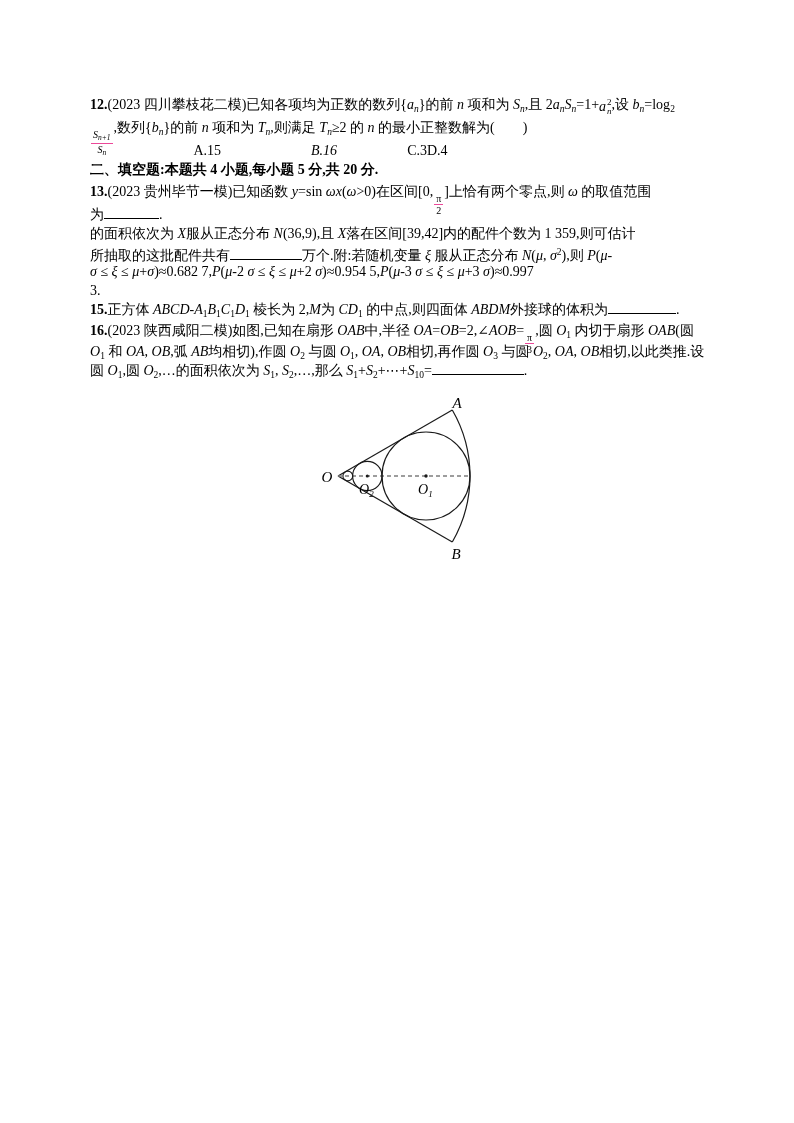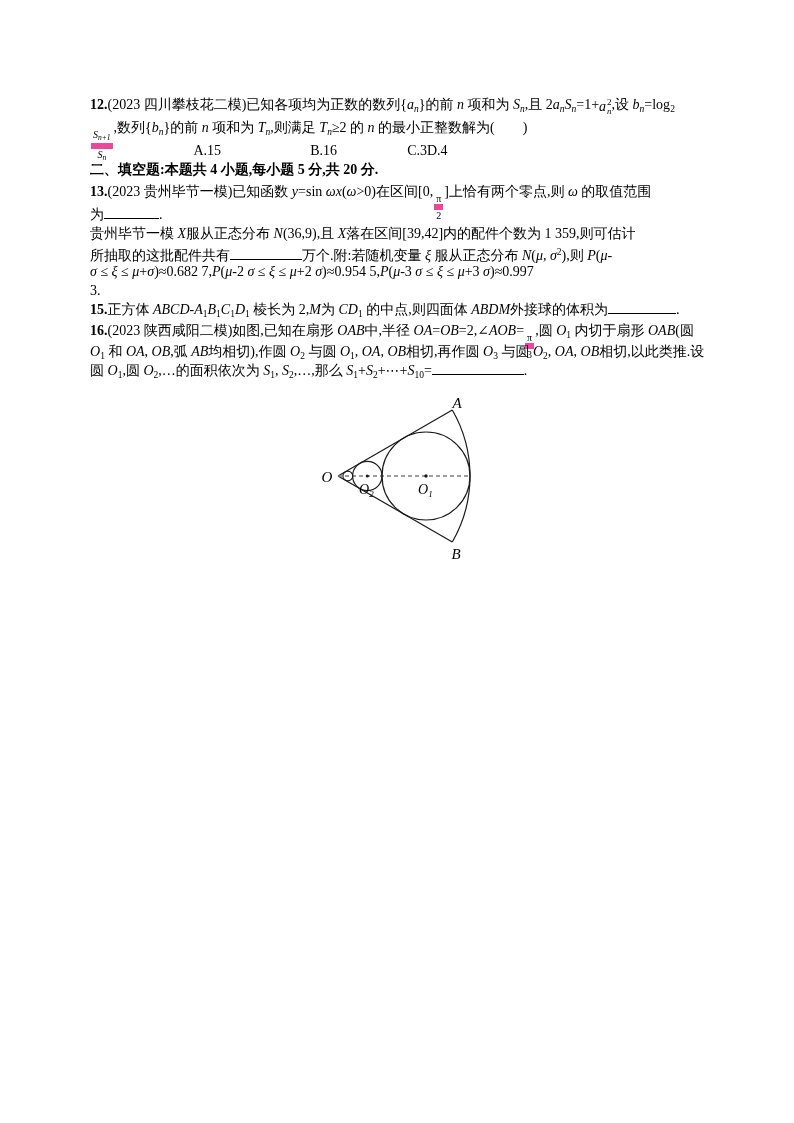--- a/index.html
+++ b/index.html
@@ -24,32 +24,32 @@
   .h23{height:23px;line-height:23px;}
   .h26{height:26px;line-height:26px;}
   .bold{font-weight:700;margin-top:40px;}
   .it{font-style:italic;}
   .sub{font-size:9.5px;vertical-align:-3px;}
   .sup{font-size:9.5px;vertical-align:5px;}
   .frac{
     display:inline-flex;flex-direction:column;align-items:center;
     vertical-align:-6px;font-size:10px;line-height:11px;margin:0 1px;
   }
-  .frac .fn{border-bottom:6px solid #ec4899;padding:0 2px;}
+  .frac .fn{border-bottom:1px solid #ec4899;padding:0 2px;}
   .frac .fd{padding:0 2px;}
   .frac .sub{font-size:7.5px;vertical-align:-2px;}
   .stack{display:inline-flex;align-items:center;vertical-align:-2px;}
   .st-col{display:inline-flex;flex-direction:column;font-size:9px;line-height:9px;margin-left:1px;}
   .blank{
     display:inline-block;border-bottom:1px solid #000;height:13px;
     vertical-align:baseline;
   }
   .opts span{display:inline-block;text-align:right;}
   .opts span:nth-child(1){width:127px;margin-left:4px;}
-  .opts span:nth-child(2){width:116px;}
+  .opts span:nth-child(2){width:116px;font-style:italic;}
   .opts span:nth-child(3){width:90px;}
   #figure-wrap{position:absolute;left:312px;top:398px;width:215px;height:170px;}
   #figure-wrap svg text{
     font-family:"Liberation Serif","DejaVu Serif",serif;
     font-style:italic;
   }
 </style>
 </head>
 <body>
 
@@ -67,21 +67,21 @@
           <span class="fn"><span class="it">S</span><span class="it sub">n+1</span></span>
           <span class="fd"><span class="it">S</span><span class="it sub">n</span></span>
         </span><span>,数列{</span><span class="it">b</span><span class="it sub">n</span><span>}的前 </span><span class="it">n</span><span> 项和为 </span><span class="it">T</span><span class="it sub">n</span><span>,则满足 </span><span class="it">T</span><span class="it sub">n</span><span>≥2 的 </span><span class="it">n</span><span> 的最小正整数解为(　　)</span></div>
       <div class="line h19 opts"><span>A.15</span><span>B.16</span><span>C.3</span><span>D.4</span></div>
       <div class="line h19"><span class="bold">二、填空题:本题共 4 小题,每小题 5 分,共 20 分.</span></div>
       <div class="line h26"><span class="bold">13.</span><span>(2023 贵州毕节一模)已知函数 </span><span class="it">y</span><span>=sin </span><span class="it">ωx</span><span>(</span><span class="it">ω</span><span>&gt;0)在区间[0,</span><span class="frac">
           <span class="fn"><span>π</span></span>
           <span class="fd"><span>2</span></span>
         </span><span>]上恰有两个零点,则 </span><span class="it">ω</span><span> 的取值范围</span></div>
       <div class="line h19"><span>为</span><span class="blank" style="width: 55px;"></span><span>.</span></div>
-      <div class="line h19"><span>贵州毕节一模 </span><span class="it">X</span><span>服从正态分布 </span><span class="it">N</span><span>(36,9),且 </span><span class="it">X</span><span>落在区间[39,42]内的配件个数为 1 359,则可估计</span></div>
+      <div class="line h19"><span>的面积依次为 </span><span class="it">X</span><span>服从正态分布 </span><span class="it">N</span><span>(36,9),且 </span><span class="it">X</span><span>落在区间[39,42]内的配件个数为 1 359,则可估计</span></div>
       <div class="line h19"><span>所抽取的这批配件共有</span><span class="blank" style="width: 72px;"></span><span>万个.附:若随机变量 </span><span class="it">ξ</span><span> 服从正态分布 </span><span class="it">N</span><span>(</span><span class="it">μ</span><span>, </span><span class="it">σ</span><span class="sup">2</span><span>),则 </span><span class="it">P</span><span>(</span><span class="it">μ</span><span>-</span></div>
       <div class="line h19"><span class="it">σ</span><span> ≤ </span><span class="it">ξ</span><span> ≤ </span><span class="it">μ</span><span>+</span><span class="it">σ</span><span>)≈0.682 7,</span><span class="it">P</span><span>(</span><span class="it">μ</span><span>-2 </span><span class="it">σ</span><span> ≤ </span><span class="it">ξ</span><span> ≤ </span><span class="it">μ</span><span>+2 </span><span class="it">σ</span><span>)≈0.954 5,</span><span class="it">P</span><span>(</span><span class="it">μ</span><span>-3 </span><span class="it">σ</span><span> ≤ </span><span class="it">ξ</span><span> ≤ </span><span class="it">μ</span><span>+3 </span><span class="it">σ</span><span>)≈0.997</span></div>
       <div class="line h19"><span>3.</span></div>
       <div class="line h19"><span class="bold">15.</span><span>正方体 </span><span class="it">ABCD</span><span>-</span><span class="it">A</span><span class="sub">1</span><span class="it">B</span><span class="sub">1</span><span class="it">C</span><span class="sub">1</span><span class="it">D</span><span class="sub">1</span><span> 棱长为 2,</span><span class="it">M</span><span>为 </span><span class="it">CD</span><span class="sub">1</span><span> 的中点,则四面体 </span><span class="it">ABDM</span><span>外接球的体积为</span><span class="blank" style="width: 68px;"></span><span>.</span></div>
       <div class="line h23"><span class="bold">16.</span><span>(2023 陕西咸阳二模)如图,已知在扇形 </span><span class="it">OAB</span><span>中,半径 </span><span class="it">OA</span><span>=</span><span class="it">OB</span><span>=2,∠</span><span class="it">AOB</span><span>=</span><span class="frac">
           <span class="fn"><span>π</span></span>
           <span class="fd"><span>3</span></span>
         </span><span>,圆 </span><span class="it">O</span><span class="sub">1</span><span> 内切于扇形 </span><span class="it">OAB</span><span>(圆</span></div>
       <div class="line h19"><span class="it">O</span><span class="sub">1</span><span> 和 </span><span class="it">OA</span><span>, </span><span class="it">OB</span><span>,弧 </span><span class="it">AB</span><span>均相切),作圆 </span><span class="it">O</span><span class="sub">2</span><span> 与圆 </span><span class="it">O</span><span class="sub">1</span><span>, </span><span class="it">OA</span><span>, </span><span class="it">OB</span><span>相切,再作圆 </span><span class="it">O</span><span class="sub">3</span><span> 与圆 </span><span class="it">O</span><span class="sub">2</span><span>, </span><span class="it">OA</span><span>, </span><span class="it">OB</span><span>相切,以此类推.设</span></div>
       <div class="line h20"><span>圆 </span><span class="it">O</span><span class="sub">1</span><span>,圆 </span><span class="it">O</span><span class="sub">2</span><span>,…的面积依次为 </span><span class="it">S</span><span class="sub">1</span><span>, </span><span class="it">S</span><span class="sub">2</span><span>,…,那么 </span><span class="it">S</span><span class="sub">1</span><span>+</span><span class="it">S</span><span class="sub">2</span><span>+⋯+</span><span class="it">S</span><span class="sub">10</span><span>=</span><span class="blank" style="width: 92px;"></span><span>.</span></div>

